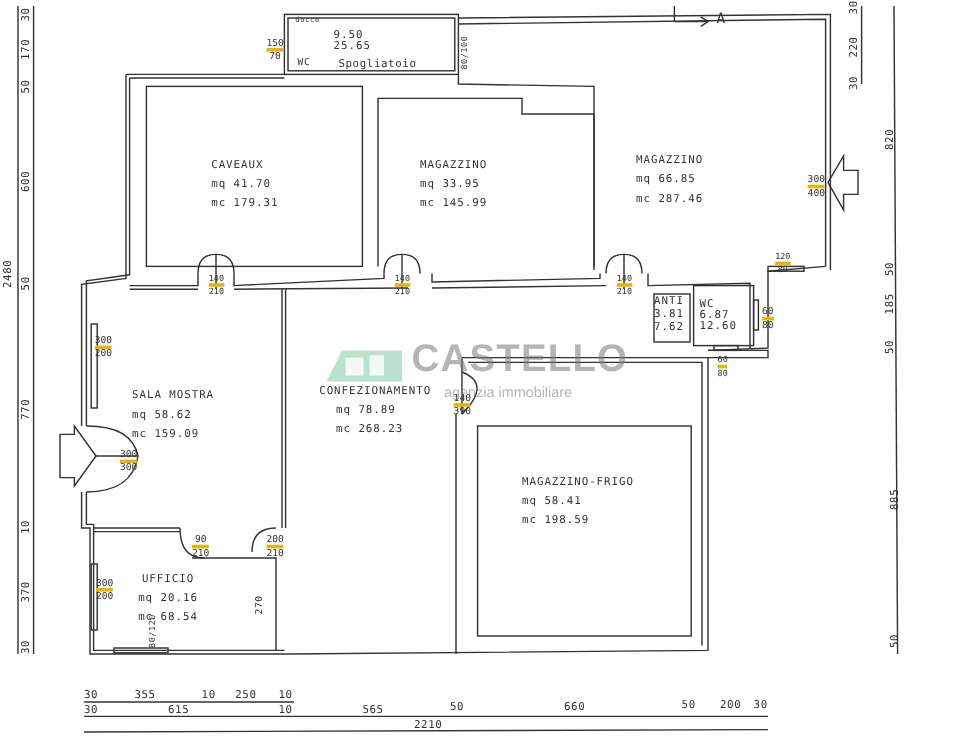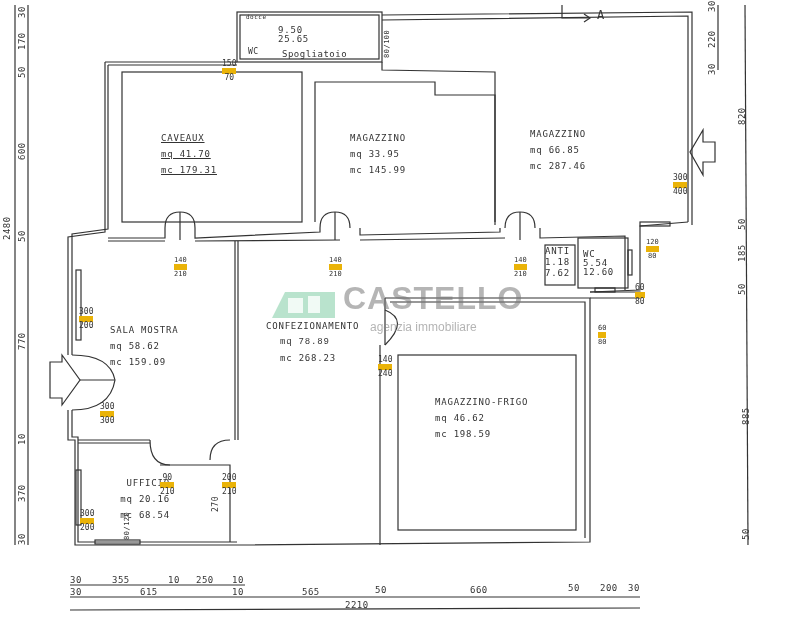--- a/index.html
+++ b/index.html
@@ -7,21 +7,21 @@
          font-family:"DejaVu Sans Mono", monospace; color:#222; }
   #plan { position:absolute; left:0; top:0; }
   .lbl { position:absolute; font-family:"DejaVu Sans Mono", monospace; font-size:9px;
          color:#333; letter-spacing:0.5px; white-space:nowrap; line-height:1; }
   .room { position:absolute; text-align:left; font-family:"DejaVu Sans Mono", monospace;
           font-size:9px; color:#333; letter-spacing:0.8px; line-height:16px; white-space:nowrap; }
   .vert { transform:rotate(-90deg); transform-origin:left top; }
   .frac { position:absolute; font-size:8px; line-height:8px; text-align:center; color:#333;
           font-family:"DejaVu Sans Mono", monospace; }
   .frac span { display:block; }
-  .frac .top { border-bottom:6px solid #eab308;margin-top:28px; }
+  .frac .top { border-bottom:3px solid #eab308; }
   .logo-text { position:absolute; left:343px; top:280px; font-family:"Liberation Sans", sans-serif;
                font-weight:bold; font-size:32px; color:rgba(120,120,120,0.55); letter-spacing:1px; }
   .logo-sub { position:absolute; left:370px; top:320px; font-family:"Liberation Sans", sans-serif;
               font-weight:normal; font-size:12px; color:rgba(130,130,130,0.6); }
 </style>
 </head>
 <body>
 
 <svg id="plan" width="800" height="621" viewBox="0 0 800 621" xmlns="http://www.w3.org/2000/svg">
   <g fill="none" stroke="#333" stroke-width="1.2">
@@ -116,21 +116,21 @@
   <g>
     <polygon points="272,318 285,292 335,292 335,318" fill="#a8dcc0" opacity="0.8"></polygon>
     <rect x="288" y="298" width="15" height="15" fill="#fff" opacity="0.8"></rect>
     <rect x="308" y="296" width="12" height="17" fill="#fff" opacity="0.8"></rect>
   </g>
 </svg>
 
 <div class="logo-text">CASTELLO</div>
 <div class="logo-sub">agenzia immobiliare</div>
 
-<div class="room" style="left:161px;top:130px;width:60px;text-decoration:underline;">
+<div class="room" style="left:176px;top:130px;width:60px;">
   <div>CAVEAUX</div>
   <div>mq 41.70</div>
   <div>mc 179.31</div>
 </div>
 <div class="room" style="left:350px;top:130px;width:70px;">
   <div>MAGAZZINO</div>
   <div>mq 33.95</div>
   <div>mc 145.99</div>
 </div>
 <div class="room" style="left:530px;top:126px;width:70px;">
@@ -138,41 +138,41 @@
   <div>mq 66.85</div>
   <div>mc 287.46</div>
 </div>
 <div class="room" style="left:110px;top:322px;width:90px;">
   <div>SALA MOSTRA</div>
   <div>mq 58.62</div>
   <div>mc 159.09</div>
 </div>
 <div class="room" style="left:266px;top:318px;width:100px;text-align:left;">
   <div>CONFEZIONAMENTO</div>
-  <div style="padding-left:14px;font-family:Liberation Mono, monospace;">mq 78.89</div>
+  <div style="padding-left:14px;">mq 78.89</div>
   <div style="padding-left:14px;">mc 268.23</div>
 </div>
 <div class="room" style="left:435px;top:394px;width:105px;">
   <div>MAGAZZINO-FRIGO</div>
-  <div>mq 46.62</div>
+  <div>mq 58.41</div>
   <div>mc 198.59</div>
 </div>
-<div class="room" style="left:110px;top:475px;width:60px;text-align:right;">
+<div class="room" style="left:110px;top:475px;width:60px;text-align:center;">
   <div>UFFICIO</div>
   <div>mq 20.16</div>
   <div>mc 68.54</div>
 </div>
 <div class="room" style="left:545px;top:246px;width:30px;line-height:11px;">
   <div>ANTI</div>
-  <div>1.18</div>
+  <div>3.81</div>
   <div>7.62</div>
 </div>
 <div class="room" style="left:583px;top:250px;width:40px;line-height:9px;">
   <div>WC</div>
-  <div>5.54</div>
+  <div>6.87</div>
   <div>12.60</div>
 </div>
 <div class="room" style="left:278px;top:26px;width:40px;line-height:9px;">
   <div>9.50</div>
   <div>25.65</div>
 </div>
 <div class="lbl" style="left:282px;top:50px;">Spogliatoio</div>
 <div class="lbl" style="left:248px;top:48px;font-size:8px;">WC</div>
 <div class="lbl" style="left:246px;top:14px;font-size:6px;">docce</div>
 
@@ -205,21 +205,21 @@
 <div class="frac" style="left:79px;top:280px;">
     <span class="top">300</span>
     <span>200</span>
   </div>
 <div class="frac" style="left:100px;top:375px;">
     <span class="top">300</span>
     <span>300</span>
   </div>
 <div class="frac" style="left:378px;top:328px;">
     <span class="top">140</span>
-    <span>240</span>
+    <span>390</span>
   </div>
 <div class="frac" style="left:635px;top:256px;">
     <span class="top">60</span>
     <span>80</span>
   </div>
 <div class="frac" style="left:598px;top:296px;font-size:7px;">
     <span class="top">60</span>
     <span>80</span>
   </div>
 <div class="frac" style="left:160px;top:446px;text-align:center;">

